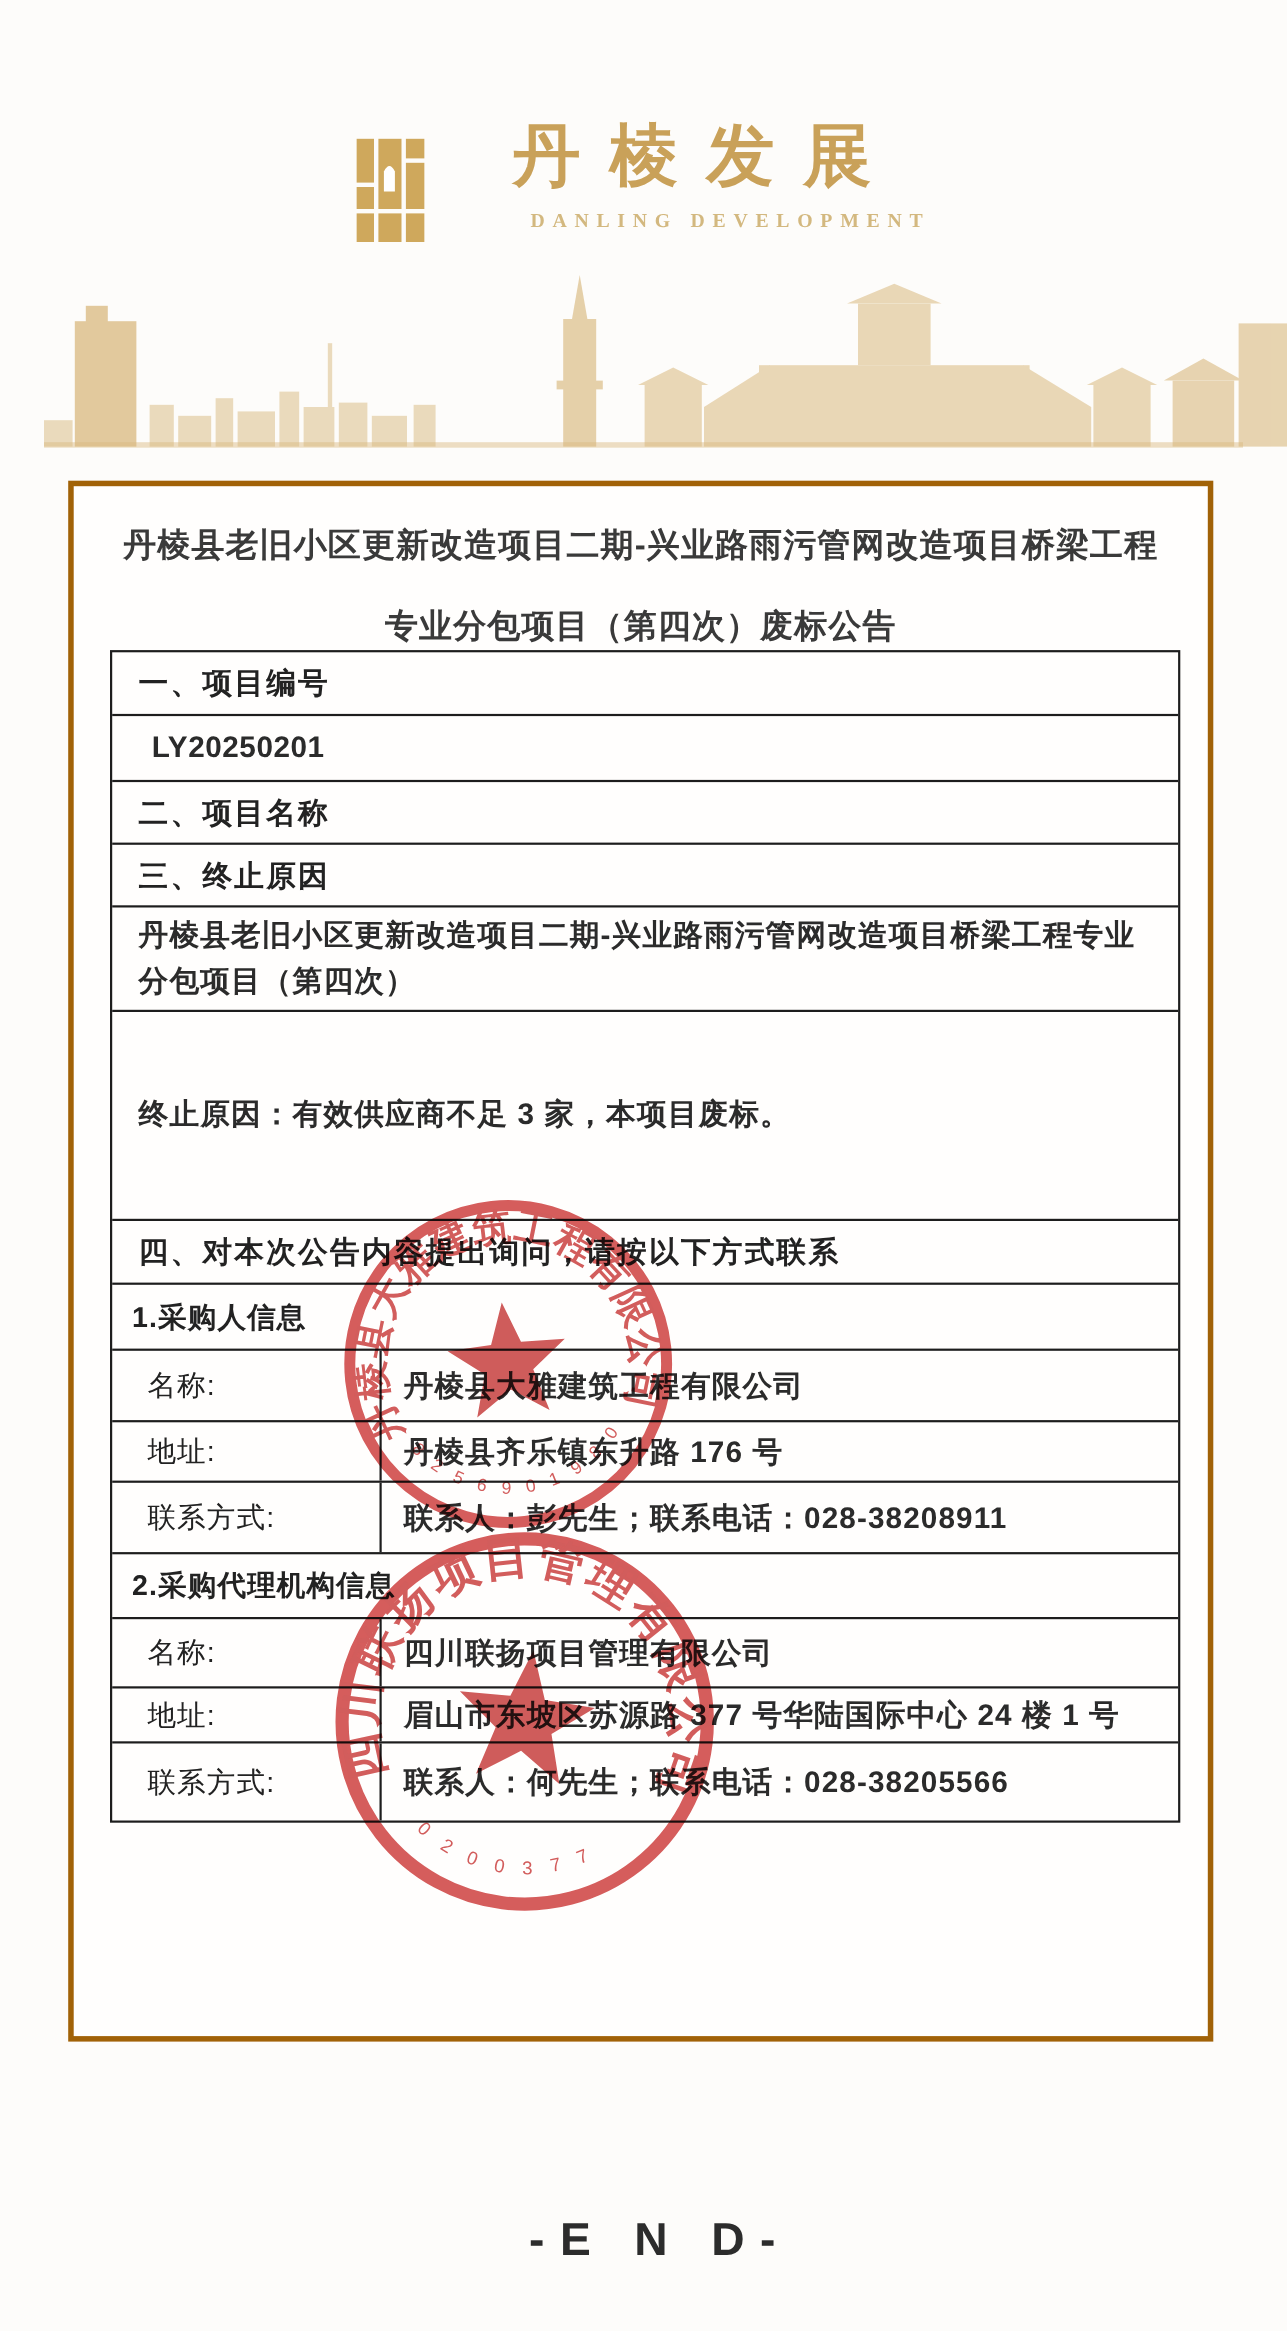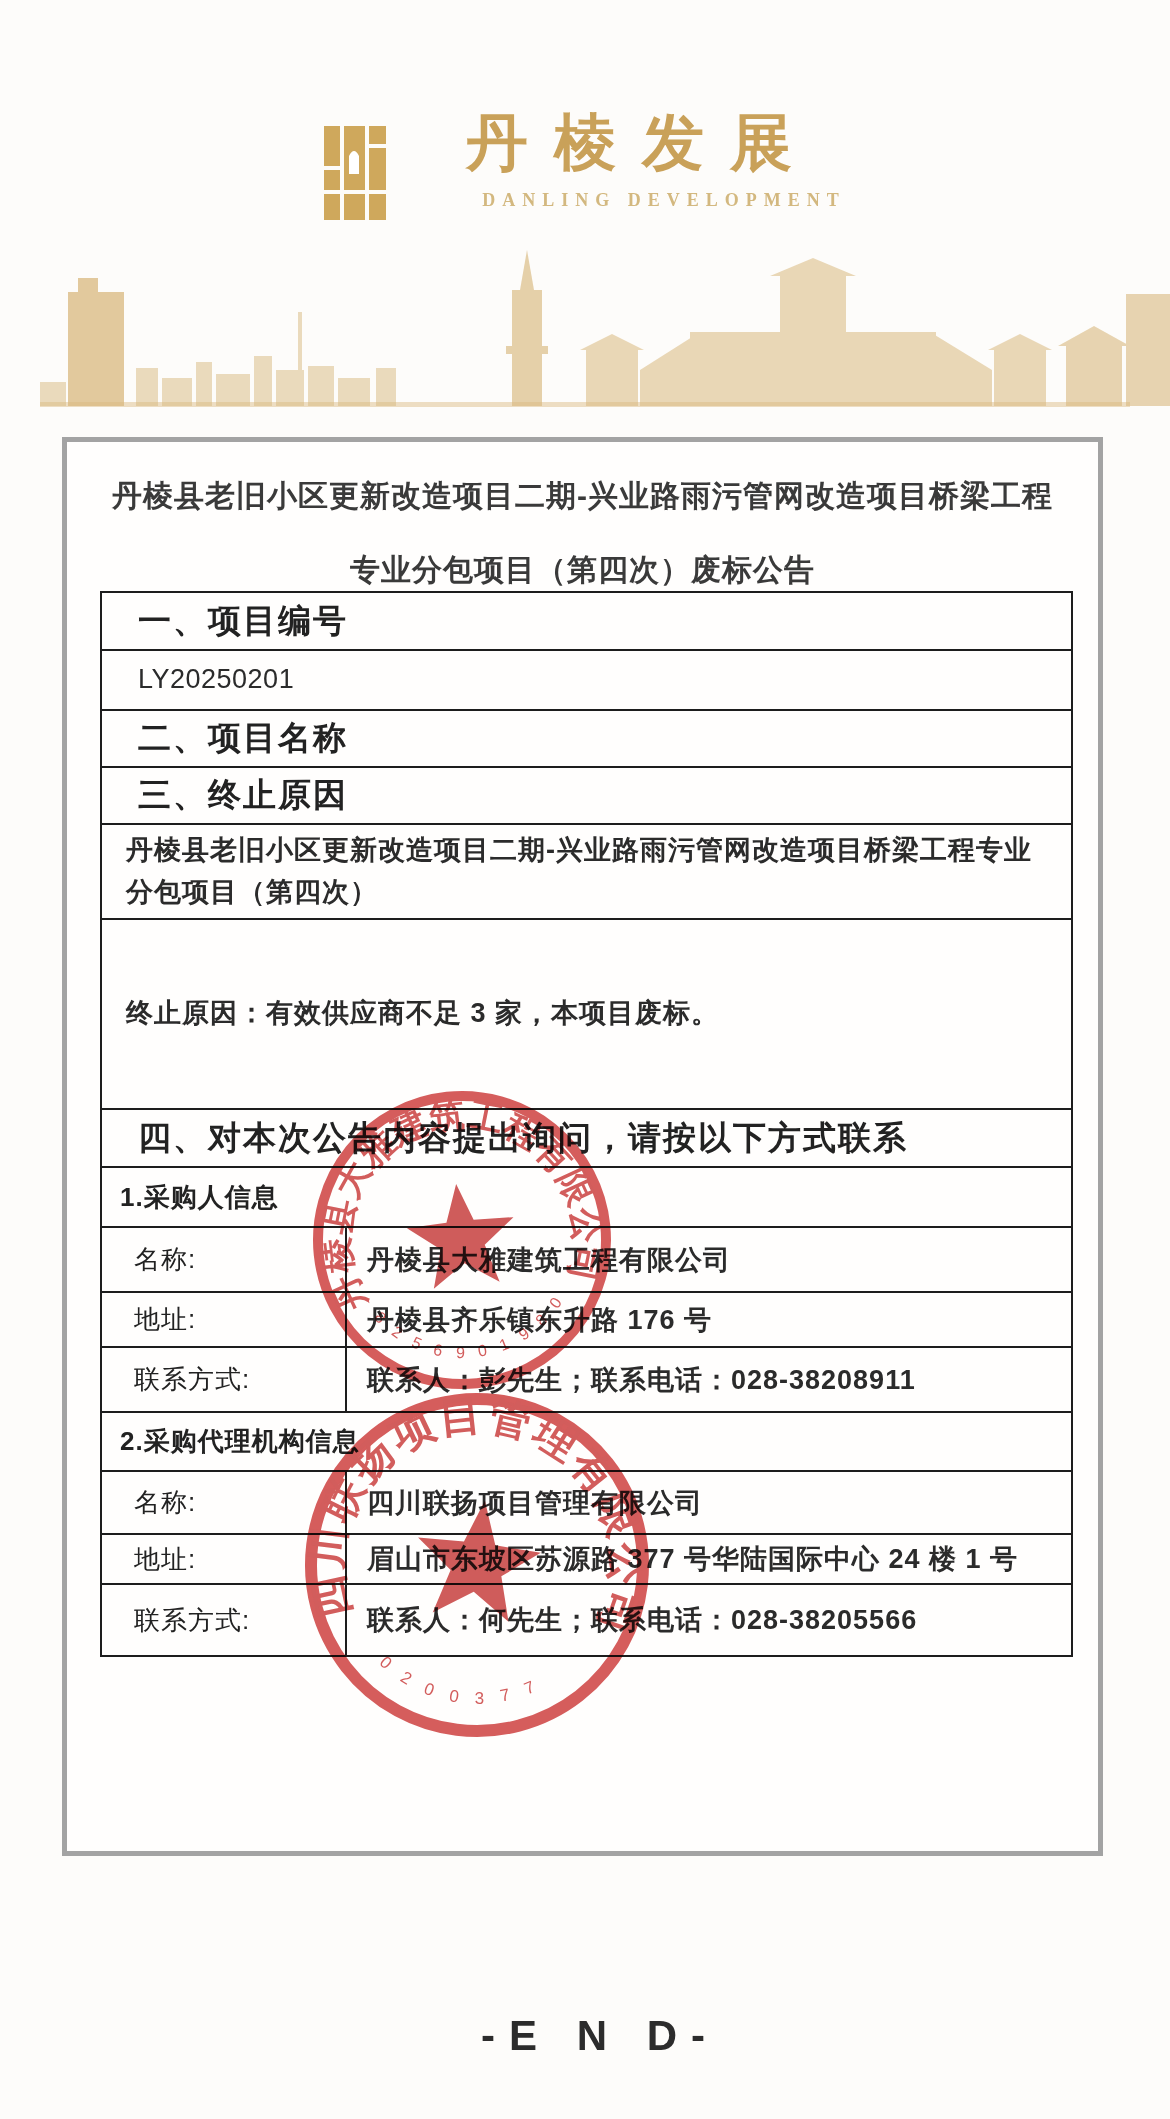--- a/index.html
+++ b/index.html
@@ -27,42 +27,42 @@
     margin-top:16px;font-size:18px;color:#d3b87f;
     letter-spacing:7px;font-weight:600;
     font-family:"Liberation Serif","DejaVu Serif",serif;
     margin-left:44px;
   }
   
   .skyline{position:absolute;top:250px;left:0;}
   
   .doc{
     position:absolute;left:62px;top:437px;width:1041px;height:1419px;
-    border:5px solid #a3a3a3;box-sizing:border-box;background:#fffefd;
+    border:5px solid #a16207;box-sizing:border-box;background:#fffefd;
   }
   .doc-title{
     margin:36px 30px 0 30px;text-align:center;
     font-size:30px;font-weight:700;color:#3a3a3a;letter-spacing:1px;
     line-height:1.2;
   }
   .doc-title.second{margin-top:38px;}
   
   .tbl{
     position:absolute;left:33px;top:149px;width:973px;
     border:2px solid #1d1d1d;box-sizing:border-box;background:transparent;
   }
   .t-row{
     box-sizing:border-box;border-bottom:2px solid #1d1d1d;
     display:flex;align-items:center;
   }
   .t-row:last-child{border-bottom:none;}
-  .t-head{font-weight:700;font-size:33px;color:#222;padding-left:36px;letter-spacing:2px;}
+  .t-head{font-weight:700;font-size:27px;color:#222;padding-left:24px;letter-spacing:2px;}
   .t-sub{font-weight:700;font-size:26px;color:#222;padding-left:18px;letter-spacing:1px;}
   .t-val{font-weight:600;font-size:27px;color:#2b2b2b;padding-left:24px;letter-spacing:1px;line-height:1.55;}
-  .t-val.plain{font-weight:400;letter-spacing:0.5px;padding-left:36px;}
+  .t-val.plain{font-weight:700;letter-spacing:0.5px;padding-left:36px;}
   .cell-label{
     width:245px;align-self:stretch;display:flex;align-items:center;
     border-right:2px solid #1d1d1d;box-sizing:border-box;
     padding-left:32px;font-weight:400;font-size:26px;color:#222;letter-spacing:1px;
   }
   .cell-value{
     flex:1;padding-left:20px;font-weight:600;font-size:27px;color:#2b2b2b;letter-spacing:1px;
   }
   
   .stamp{position:absolute;mix-blend-mode:multiply;opacity:.88;pointer-events:none;}

